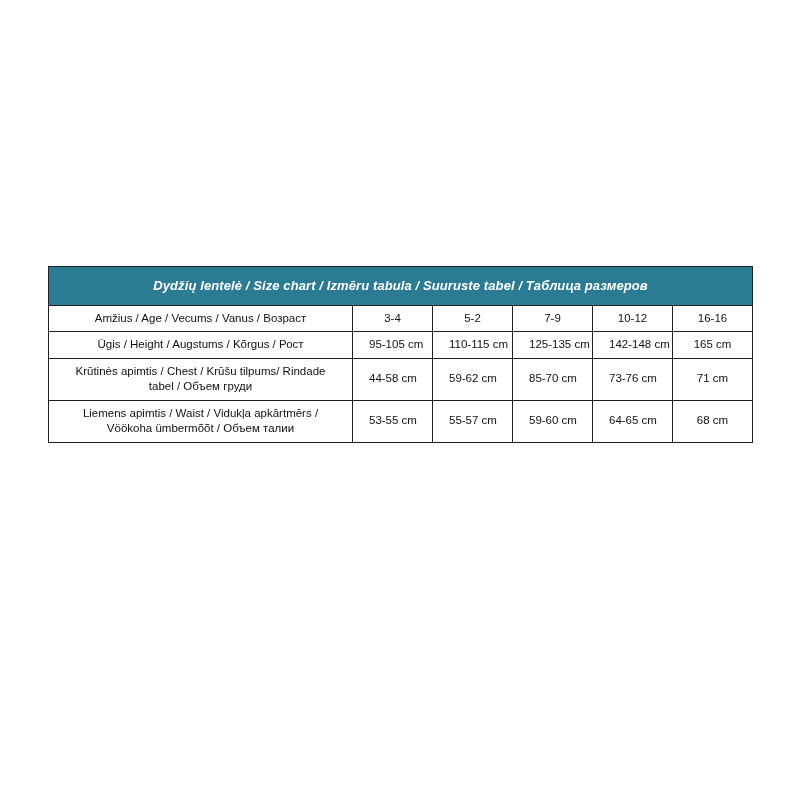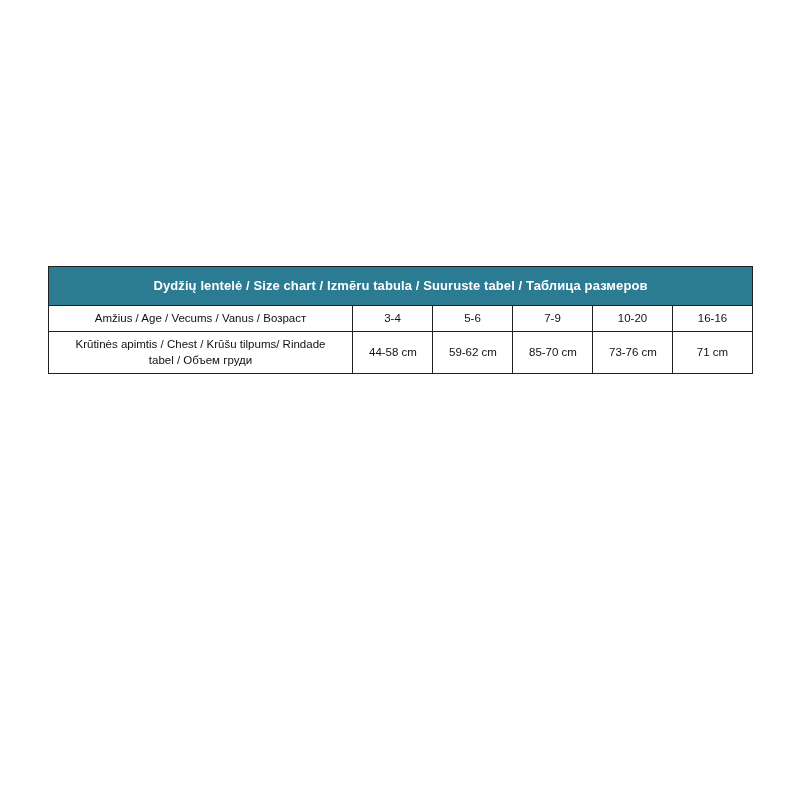--- a/index.html
+++ b/index.html
@@ -42,20 +42,21 @@
     color: #111111;
   }
   tr.title-row th {
     background: #2b7b93;
     color: #ffffff;
     font-weight: bold;
     font-size: 13px;
     letter-spacing: 0.1px;
     padding: 10px 6px;
     border: 1px solid #231f20;
+    font-style: italic;
   }
   td.row-label {
     text-align: center;
     font-size: 11.5px;
     padding: 7px 10px;
   }
   td.value-cell {
     font-size: 11.5px;
     white-space: nowrap;
   }
@@ -79,29 +80,45 @@
       </colgroup>
       <thead>
         <tr class="title-row">
           <th colspan="6">Dydžių lentelė / Size chart / Izmēru tabula / Suuruste tabel / Таблица размеров</th>
         </tr>
       </thead>
       <tbody>
         <tr>
           <td class="row-label">Amžius / Age / Vecums / Vanus / Возраст</td>
           <td class="value-cell">3-4</td>
-          <td class="value-cell">5-6</td>
+          <td class="value-cell">5-2</td>
           <td class="value-cell">7-9</td>
-          <td class="value-cell">10-20</td>
+          <td class="value-cell">10-12</td>
           <td class="value-cell">16-16</td>
+        </tr>
+        <tr>
+          <td class="row-label">Ūgis / Height / Augstums / Kõrgus / Рост</td>
+          <td class="value-cell">95-105 cm</td>
+          <td class="value-cell">110-115 cm</td>
+          <td class="value-cell">125-135 cm</td>
+          <td class="value-cell">142-148 cm</td>
+          <td class="value-cell">165 cm</td>
         </tr>
         <tr>
           <td class="row-label">Krūtinės apimtis / Chest / Krūšu tilpums/  Rindade tabel / Объем груди</td>
           <td class="value-cell">44-58 cm</td>
           <td class="value-cell">59-62 cm</td>
           <td class="value-cell">85-70 cm</td>
           <td class="value-cell">73-76 cm</td>
           <td class="value-cell">71 cm</td>
         </tr>
+        <tr>
+          <td class="row-label">Liemens apimtis / Waist / Vidukļa apkārtmērs / Vöökoha ümbermõõt / Объем талии</td>
+          <td class="value-cell">53-55 cm</td>
+          <td class="value-cell">55-57 cm</td>
+          <td class="value-cell">59-60 cm</td>
+          <td class="value-cell">64-65 cm</td>
+          <td class="value-cell">68 cm</td>
+        </tr>
       </tbody>
     </table>
   </div>
 </div>
 
 </body></html>

